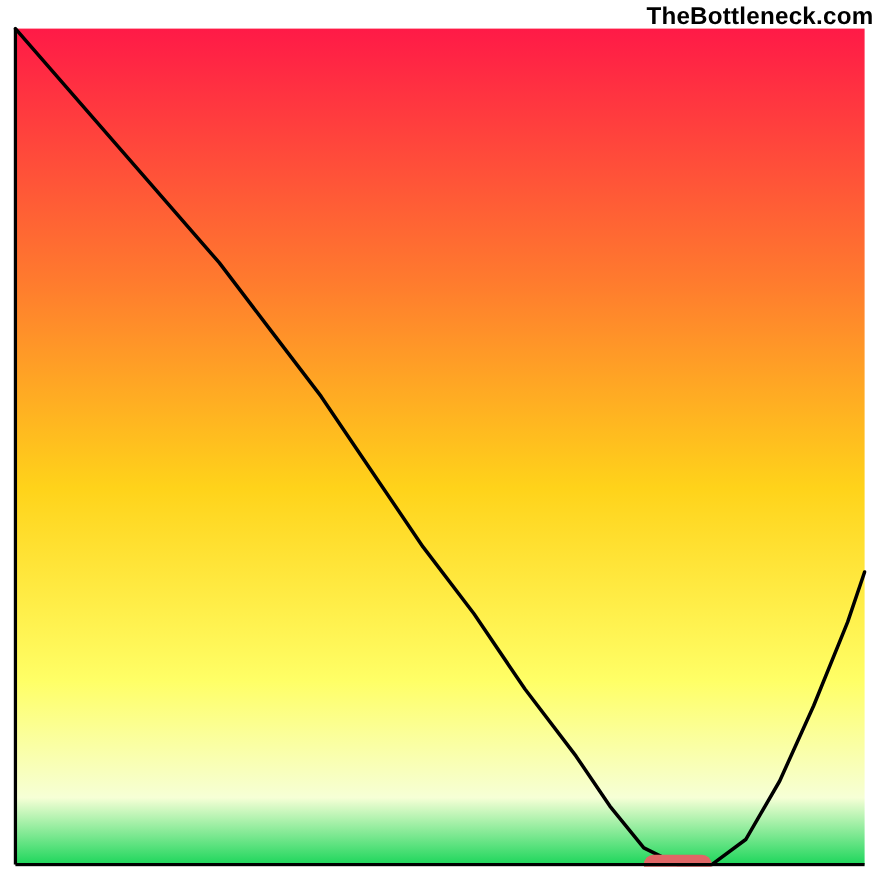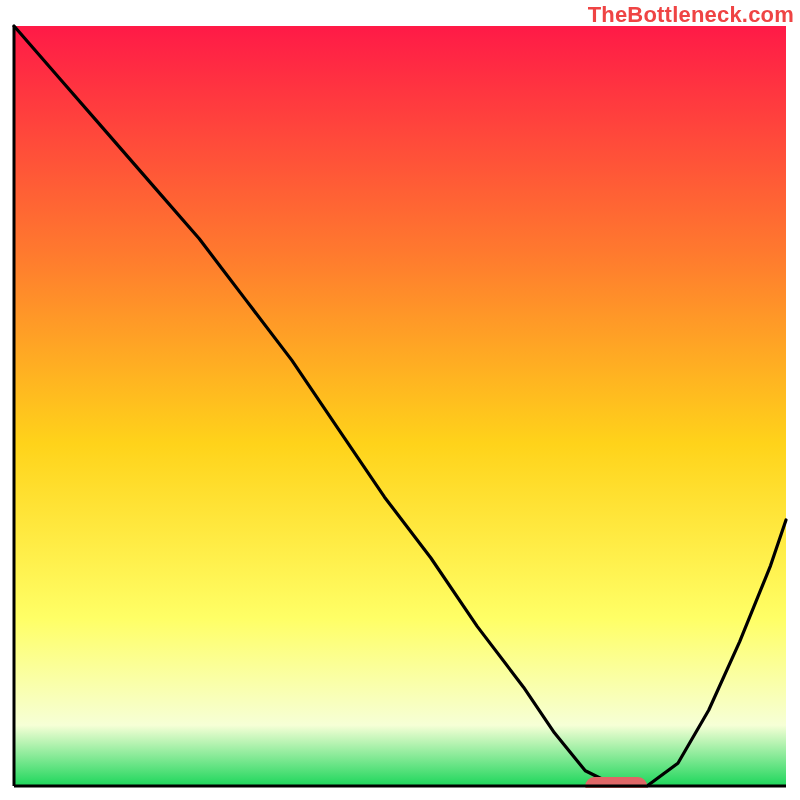--- a/index.html
+++ b/index.html
@@ -15,21 +15,21 @@
     position: relative;
     width: 800px;
     height: 800px;
   }
   .watermark {
     position: absolute;
     top: 2px;
     right: 6px;
     font-size: 22px;
     font-weight: 600;
-    color: #ef4444;
+    color: #000000;
     letter-spacing: 0.2px;
   }
   .plot-area {
     position: absolute;
     left: 12px;
     top: 24px;
     width: 776px;
     height: 764px;
   }
   .plot-area svg {

